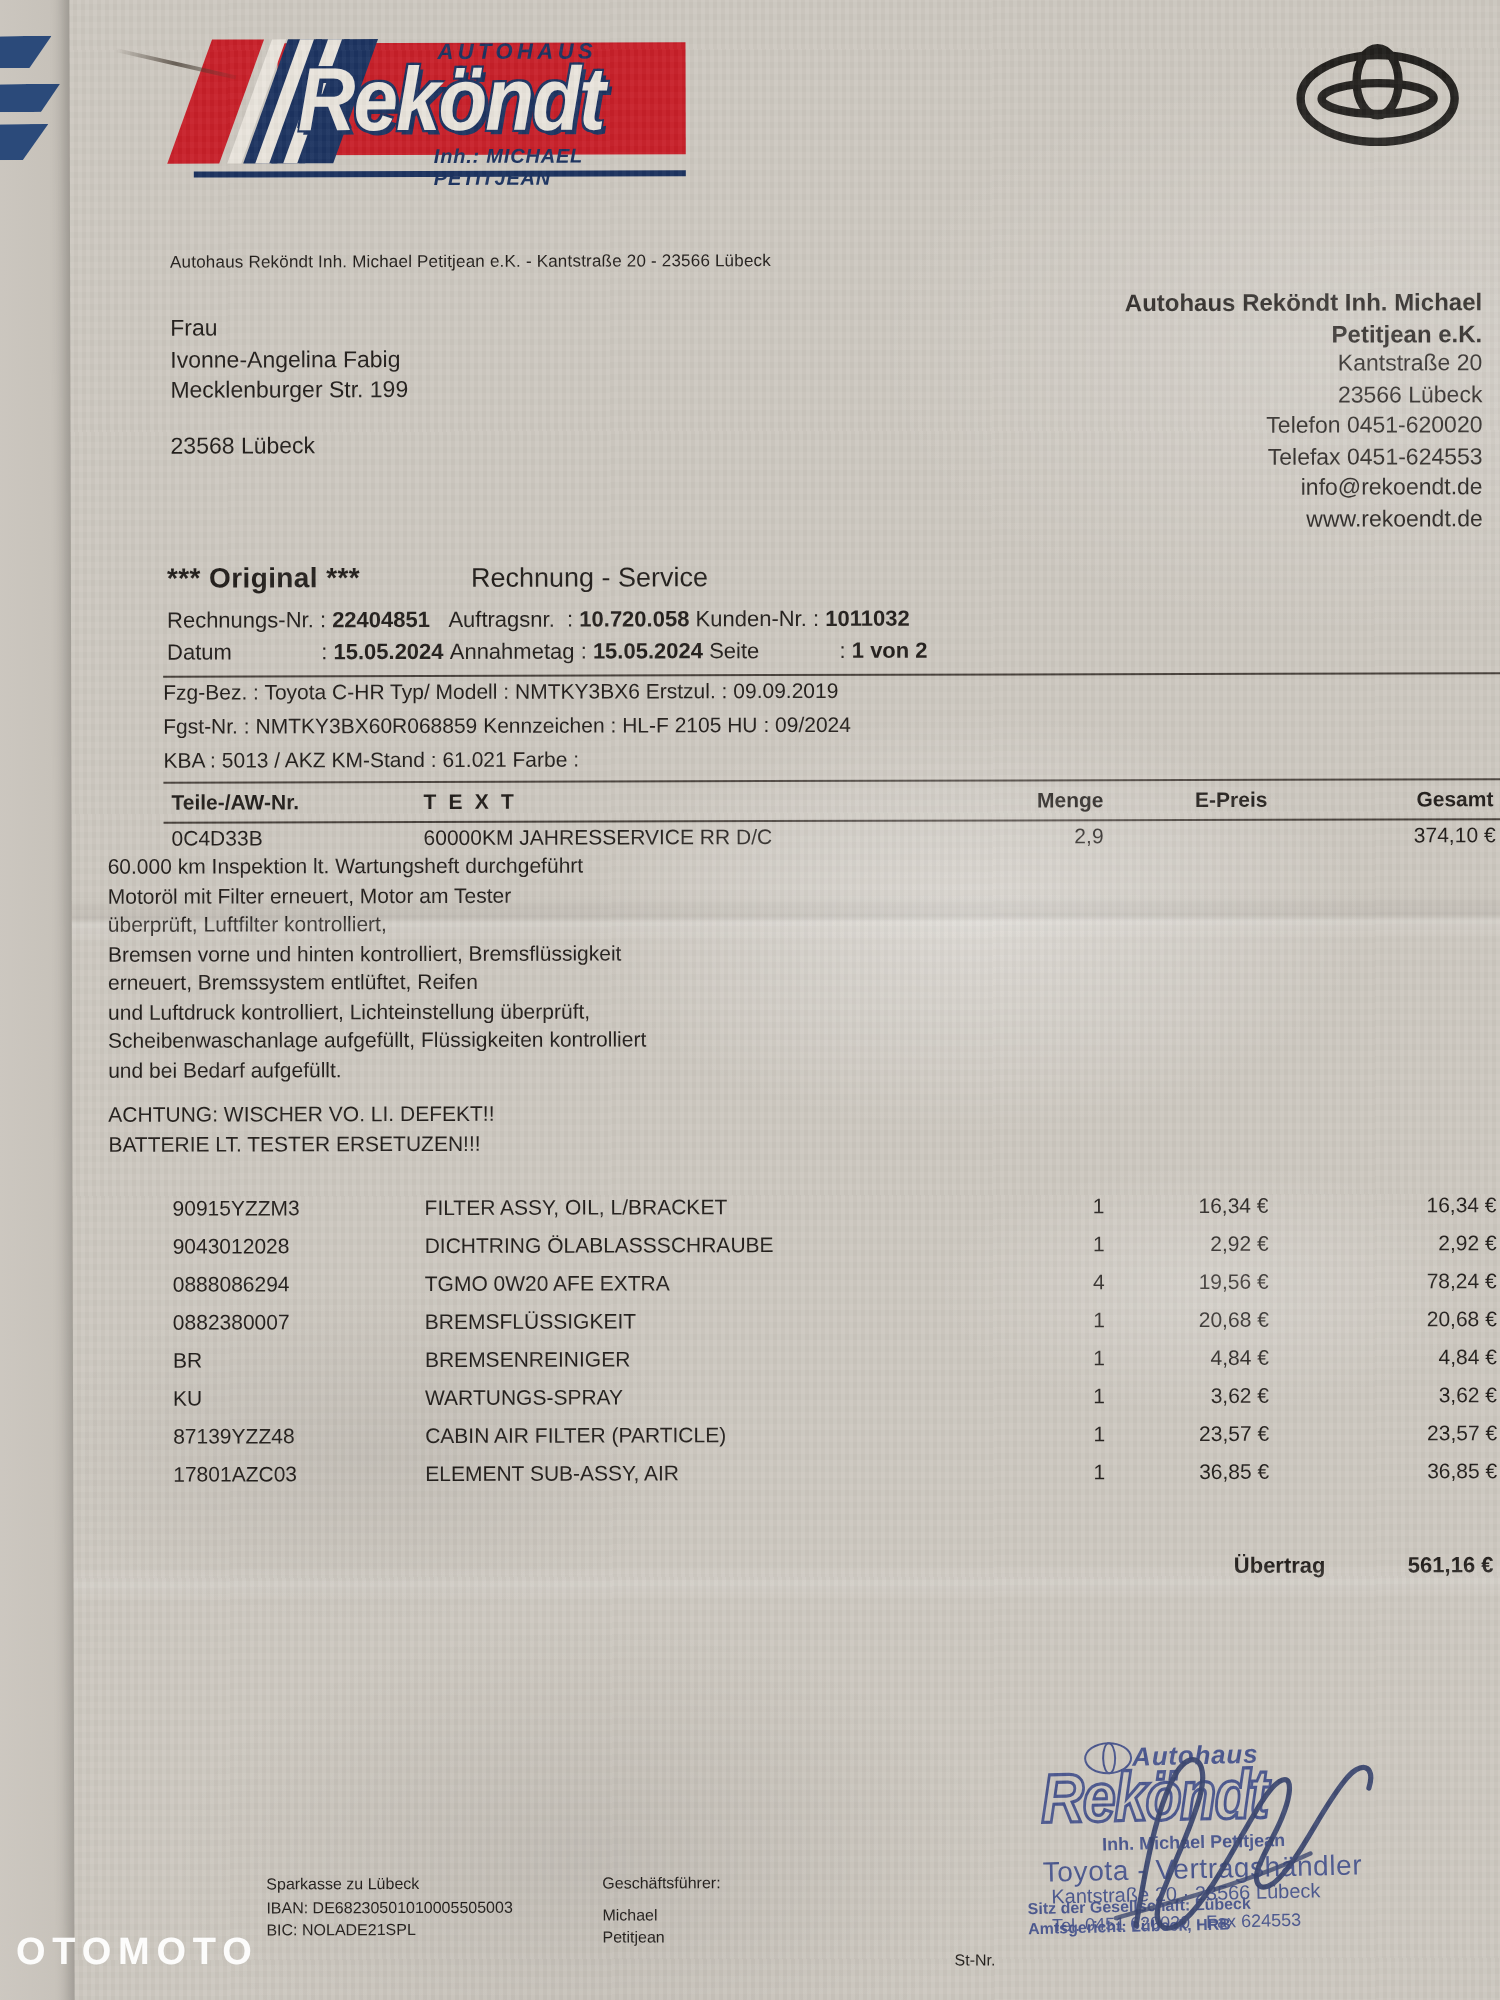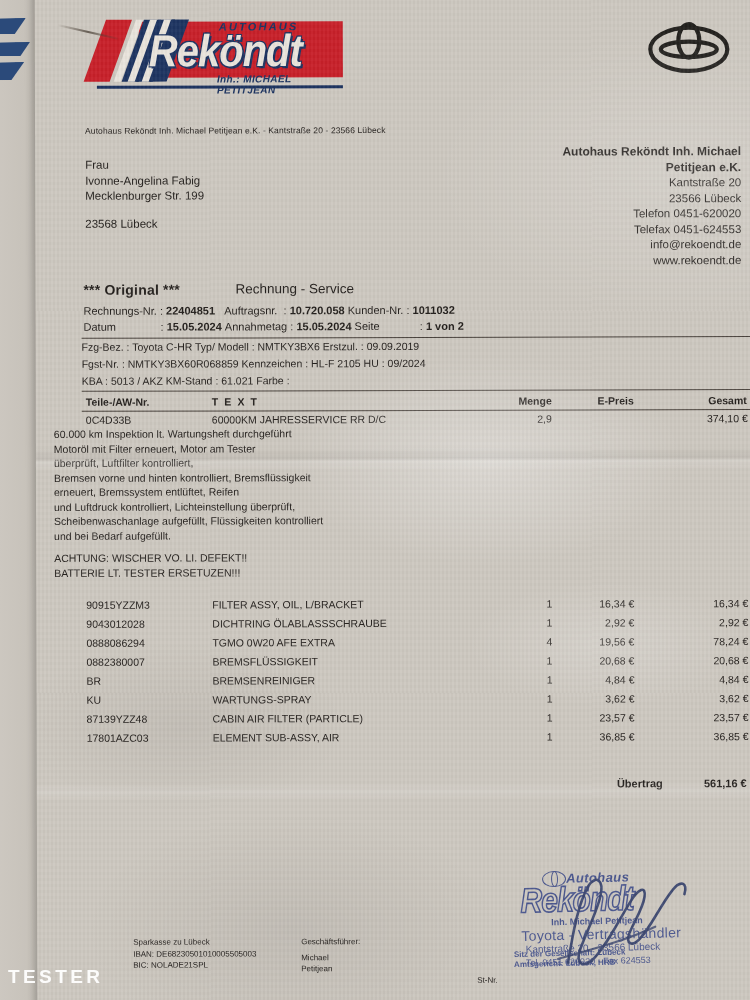--- a/index.html
+++ b/index.html
@@ -419,14 +419,14 @@
       </svg>
     </div>
 
     <div id="blotch"></div>
     <div id="crease"></div>
     <div id="crease2"></div>
     <div id="grain"></div>
     <div id="hair"></div>
   </div>
 
-  <div id="otomoto">TESTER</div>
+  <div id="otomoto">OTOMOTO</div>
 </div>
 
 </body></html>

